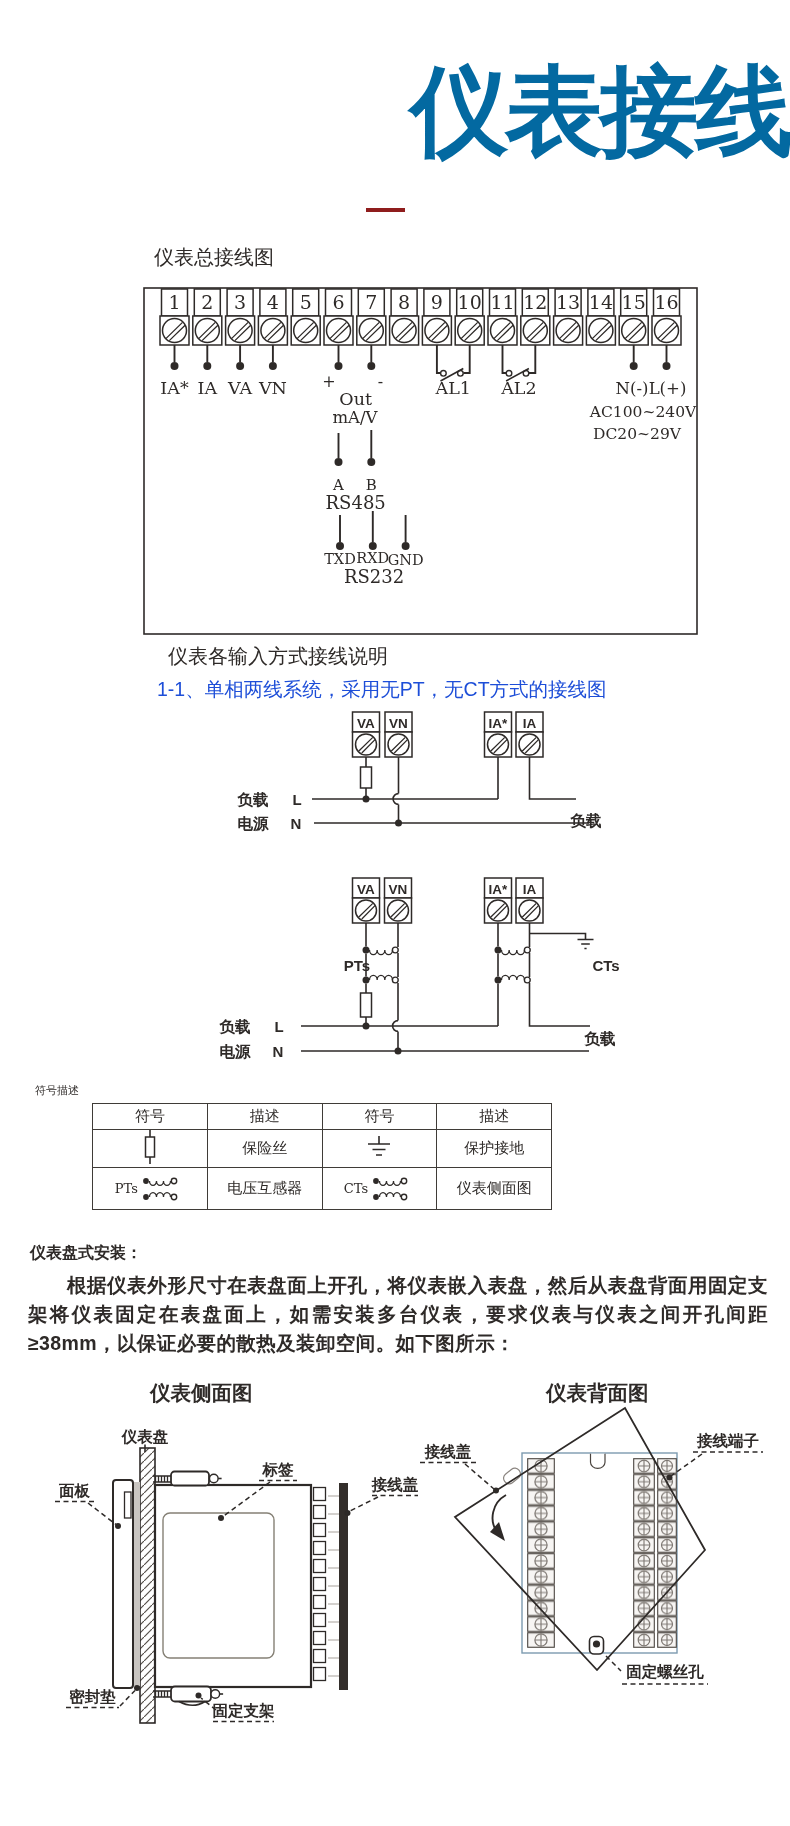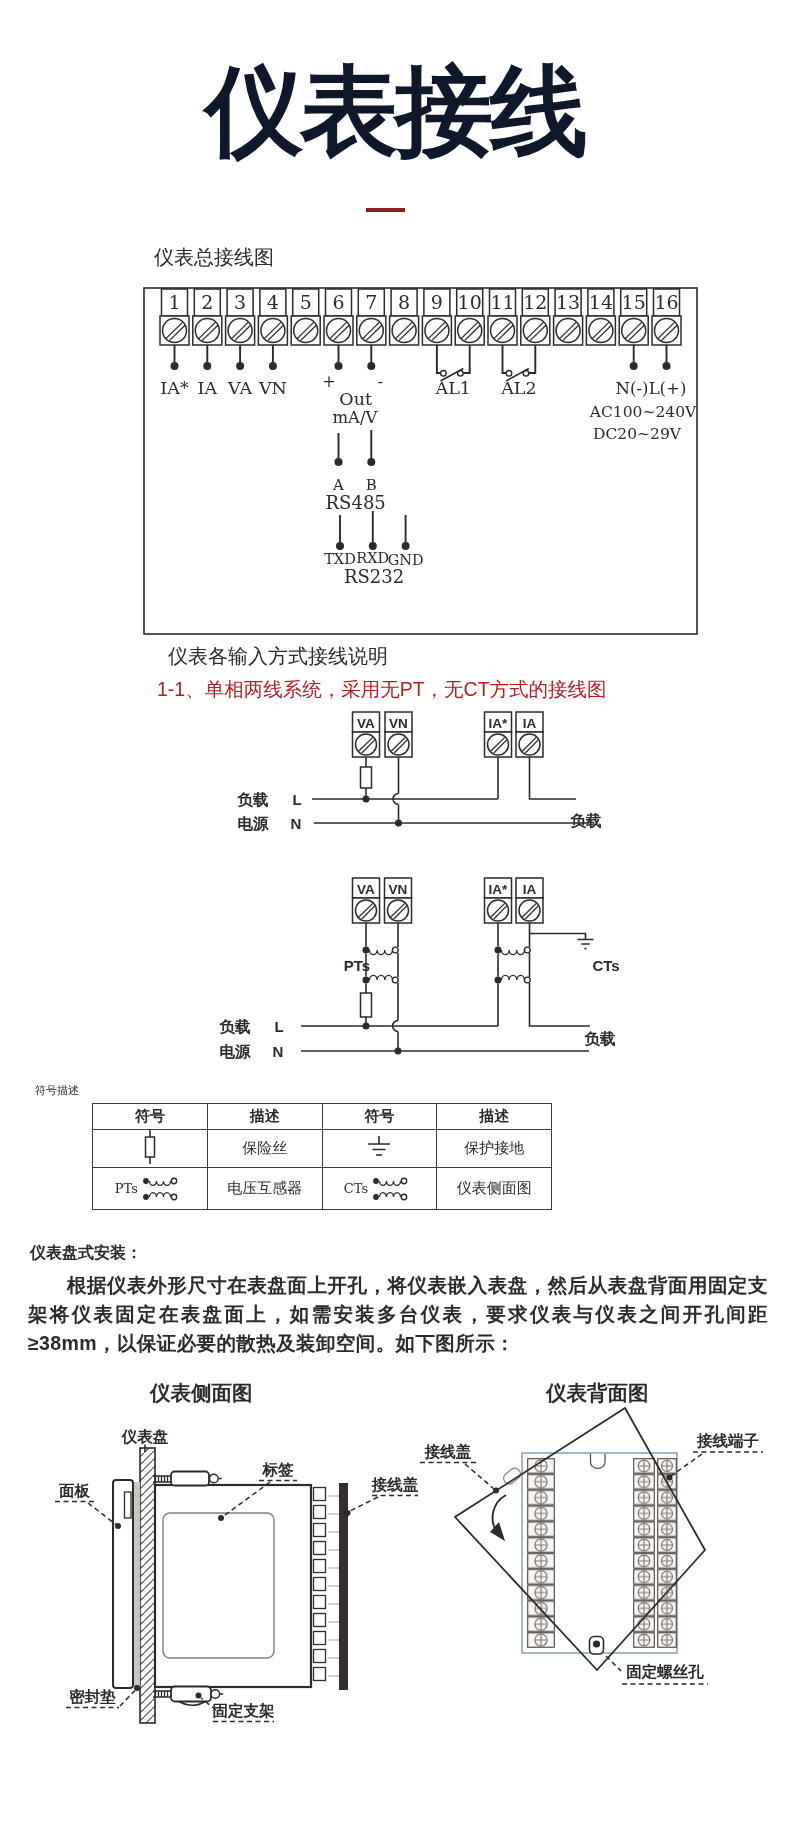--- a/index.html
+++ b/index.html
@@ -1,27 +1,27 @@
 <!DOCTYPE html>
 <html><head>
 <meta charset="utf-8">
 <style>
   html,body{margin:0;padding:0;background:#fff;}
   .page{position:relative;width:790px;height:1826px;background:#fff;overflow:hidden;
         font-family:"Liberation Sans",sans-serif;color:#2e2a28;}
   .abs{position:absolute;}
-  .main-title{top:60px;left:0;width:100%;text-align:center;font-size:98px;font-weight:900;
-              letter-spacing:-3px;color:#0f172a;line-height:1.05;}
+  .main-title{top:60px;left:0;width:100%;text-align:right;font-size:98px;font-weight:900;
+              letter-spacing:-3px;color:#0369a1;line-height:1.05;}
   .divider{top:208px;left:366px;width:39px;height:4px;background:#8f1d1d;}
   .sec-label{font-size:20px;font-weight:500;color:#2e2a28;}
-  .mode-title{font-size:19.5px;font-weight:400;color:#b91c1c;}
+  .mode-title{font-size:19.5px;font-weight:400;color:#1d4ed8;}
   .sym-title{font-size:11px;font-weight:500;}
   .sym-table{border-collapse:collapse;table-layout:fixed;width:460px;}
   .sym-table th,.sym-table td{border:1.5px solid #3f3b37;text-align:center;vertical-align:middle;padding:0;}
-  .sym-table th{font-family:"DejaVu Serif","Liberation Serif",serif;font-weight:700;font-size:15px;height:25px;}
+  .sym-table th{font-family:"DejaVu Serif","Liberation Serif",serif;font-weight:400;font-size:15px;height:25px;}
   .sym-table td{font-size:15px;font-weight:500;}
   .r1 td{height:37px;} .r2 td{height:41px;}
   .symflex{display:flex;align-items:center;justify-content:center;gap:3px;}
   .tx-label{font-family:"DejaVu Serif","Liberation Serif",serif;font-size:13px;}
   .install-h{font-size:16px;font-weight:800;}
   .install-p{width:740px;font-size:19.5px;font-weight:700;line-height:29px;text-indent:2em;
              text-align:justify;letter-spacing:0.4px;margin:0;}
   .fig-title{font-size:20.5px;font-weight:800;}
   .note{font-size:19.5px;font-weight:700;}
   

